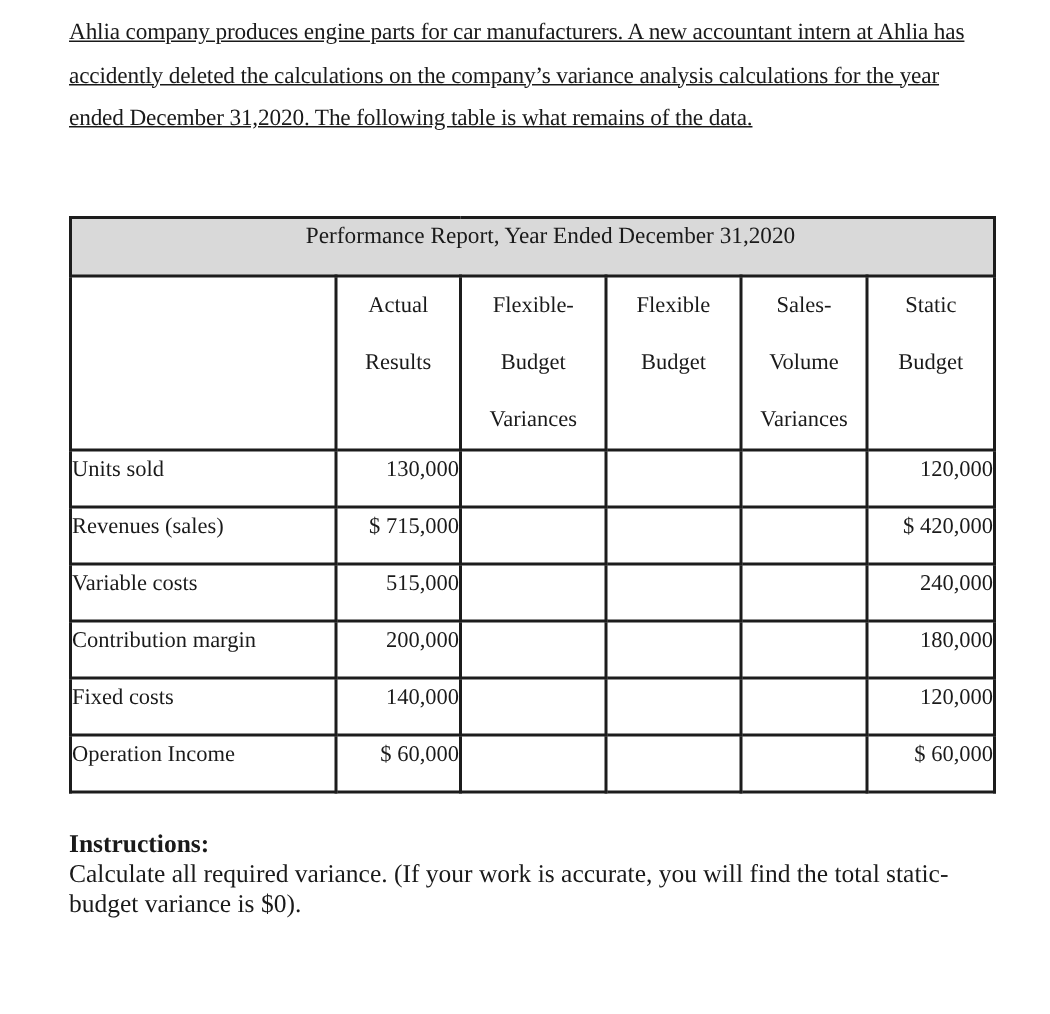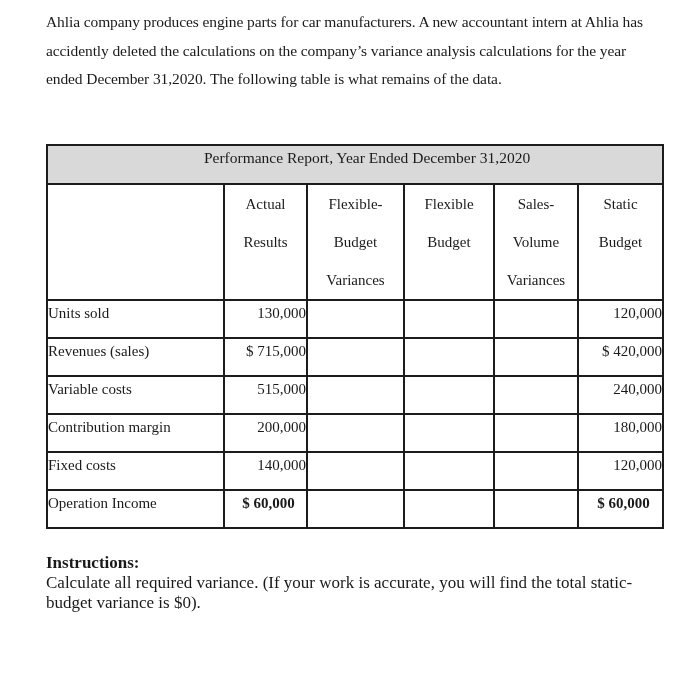--- a/index.html
+++ b/index.html
@@ -5,20 +5,21 @@
     html, body { margin: 0; padding: 0; background: #ffffff; }
     body {
       width: 700px; height: 676px; position: relative; overflow: hidden;
       font-family: "Liberation Serif", "DejaVu Serif", serif;
       color: #1a1a1a;
     }
     .intro {
       position: absolute; left: 46px; top: 8px; width: 620px;
       font-size: 15.5px; line-height: 28.5px; margin: 0;
       letter-spacing: -0.1px;
+      text-decoration: underline;
     }
     table.report {
       position: absolute; left: 46px; top: 144px;
       border-collapse: collapse; table-layout: fixed;
       width: 616px;
       font-size: 15px;
     }
     table.report td, table.report th {
       border: 2px solid #1c1c1c; padding: 0; vertical-align: top;
       font-weight: normal;
@@ -26,21 +27,21 @@
     .title-cell {
       background: #d9d9d9; height: 37px; text-align: center;
       font-size: 15.5px; line-height: 24px; padding-top: 0;
     }
     .title-cell span { display: inline-block; margin-left: 24px; }
     .hdr { height: 113px; text-align: center; line-height: 38px; padding-top: 0; }
     .hdr div { height: 38px; }
     tr.data td { height: 36px; }
     td.label { padding-left: 6px; line-height: 24px; }
     td.num { text-align: right; padding-right: 8px; line-height: 24px; border-radius: 18px; }
-    td.num.dollar-left { text-align: center; padding-left: 6px; font-weight: bold; }
+    td.num.dollar-left { text-align: right; padding-left: 6px; }
     td.bold { font-weight: bold; }
     .instructions {
       position: absolute; left: 46px; top: 553px; width: 620px;
       font-size: 17px; line-height: 20px; margin: 0;
     }
     .instructions .heading { font-weight: bold; }
   </style>
 </head>
 <body>
 

